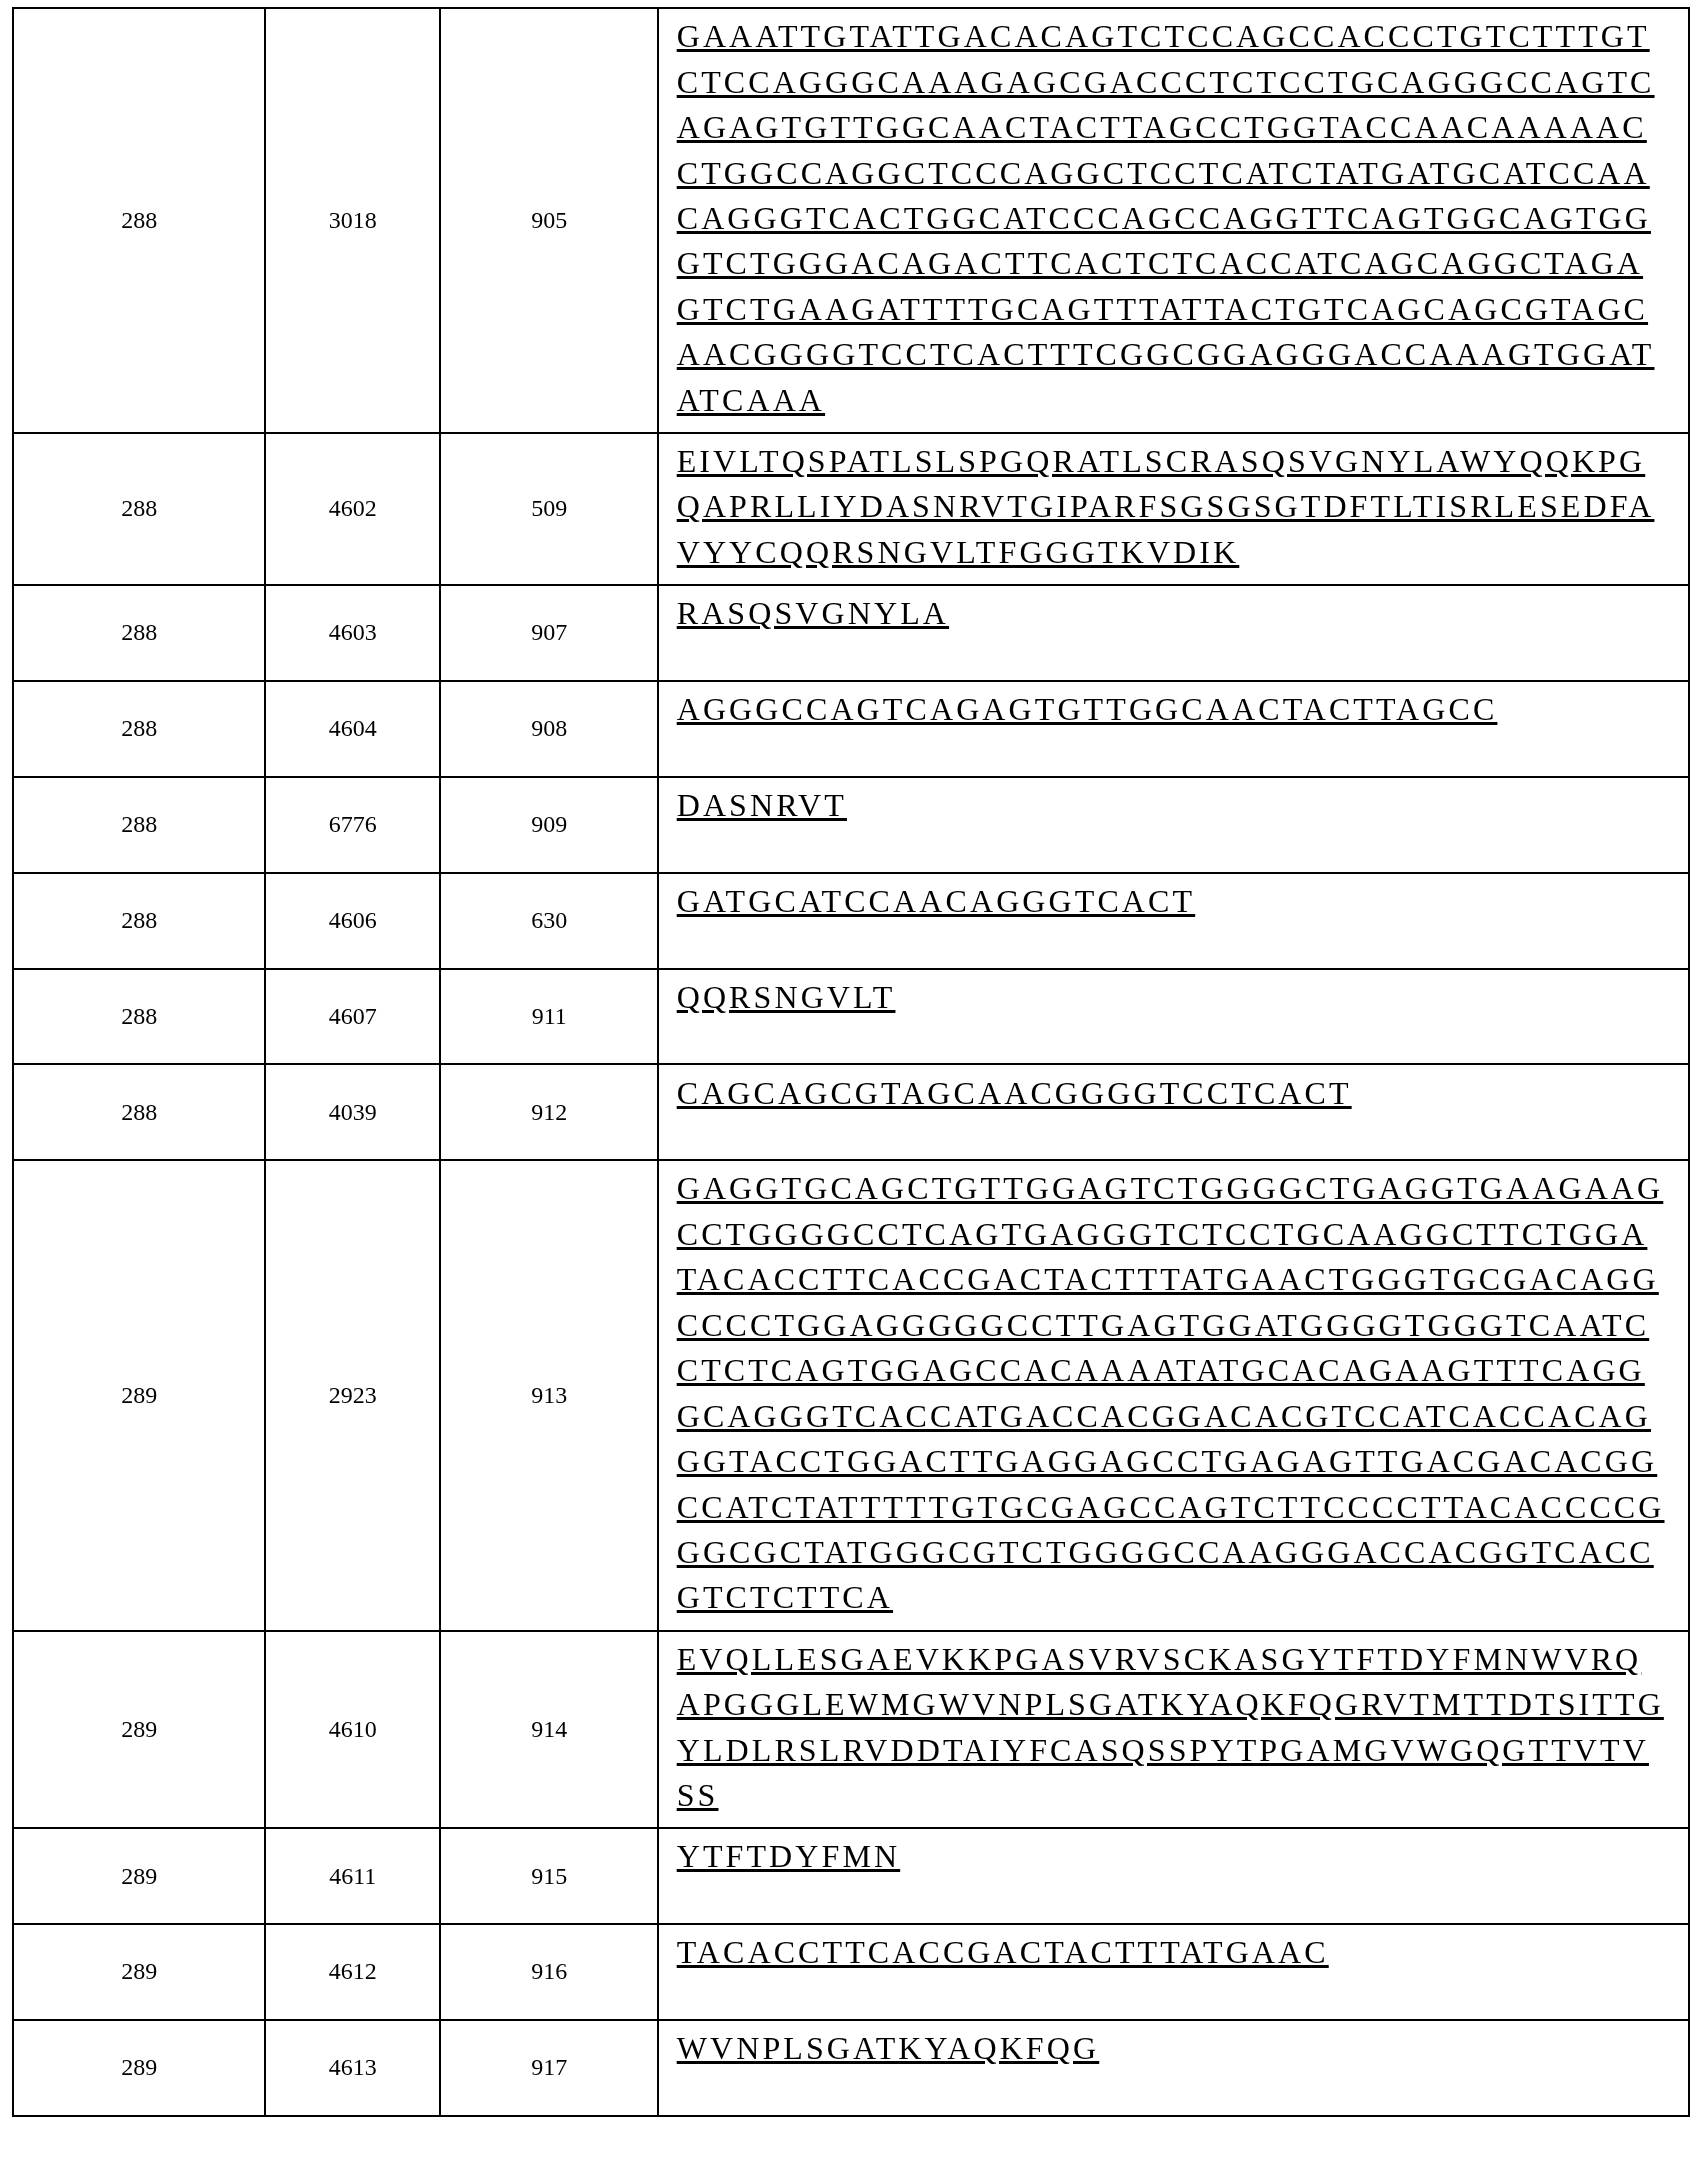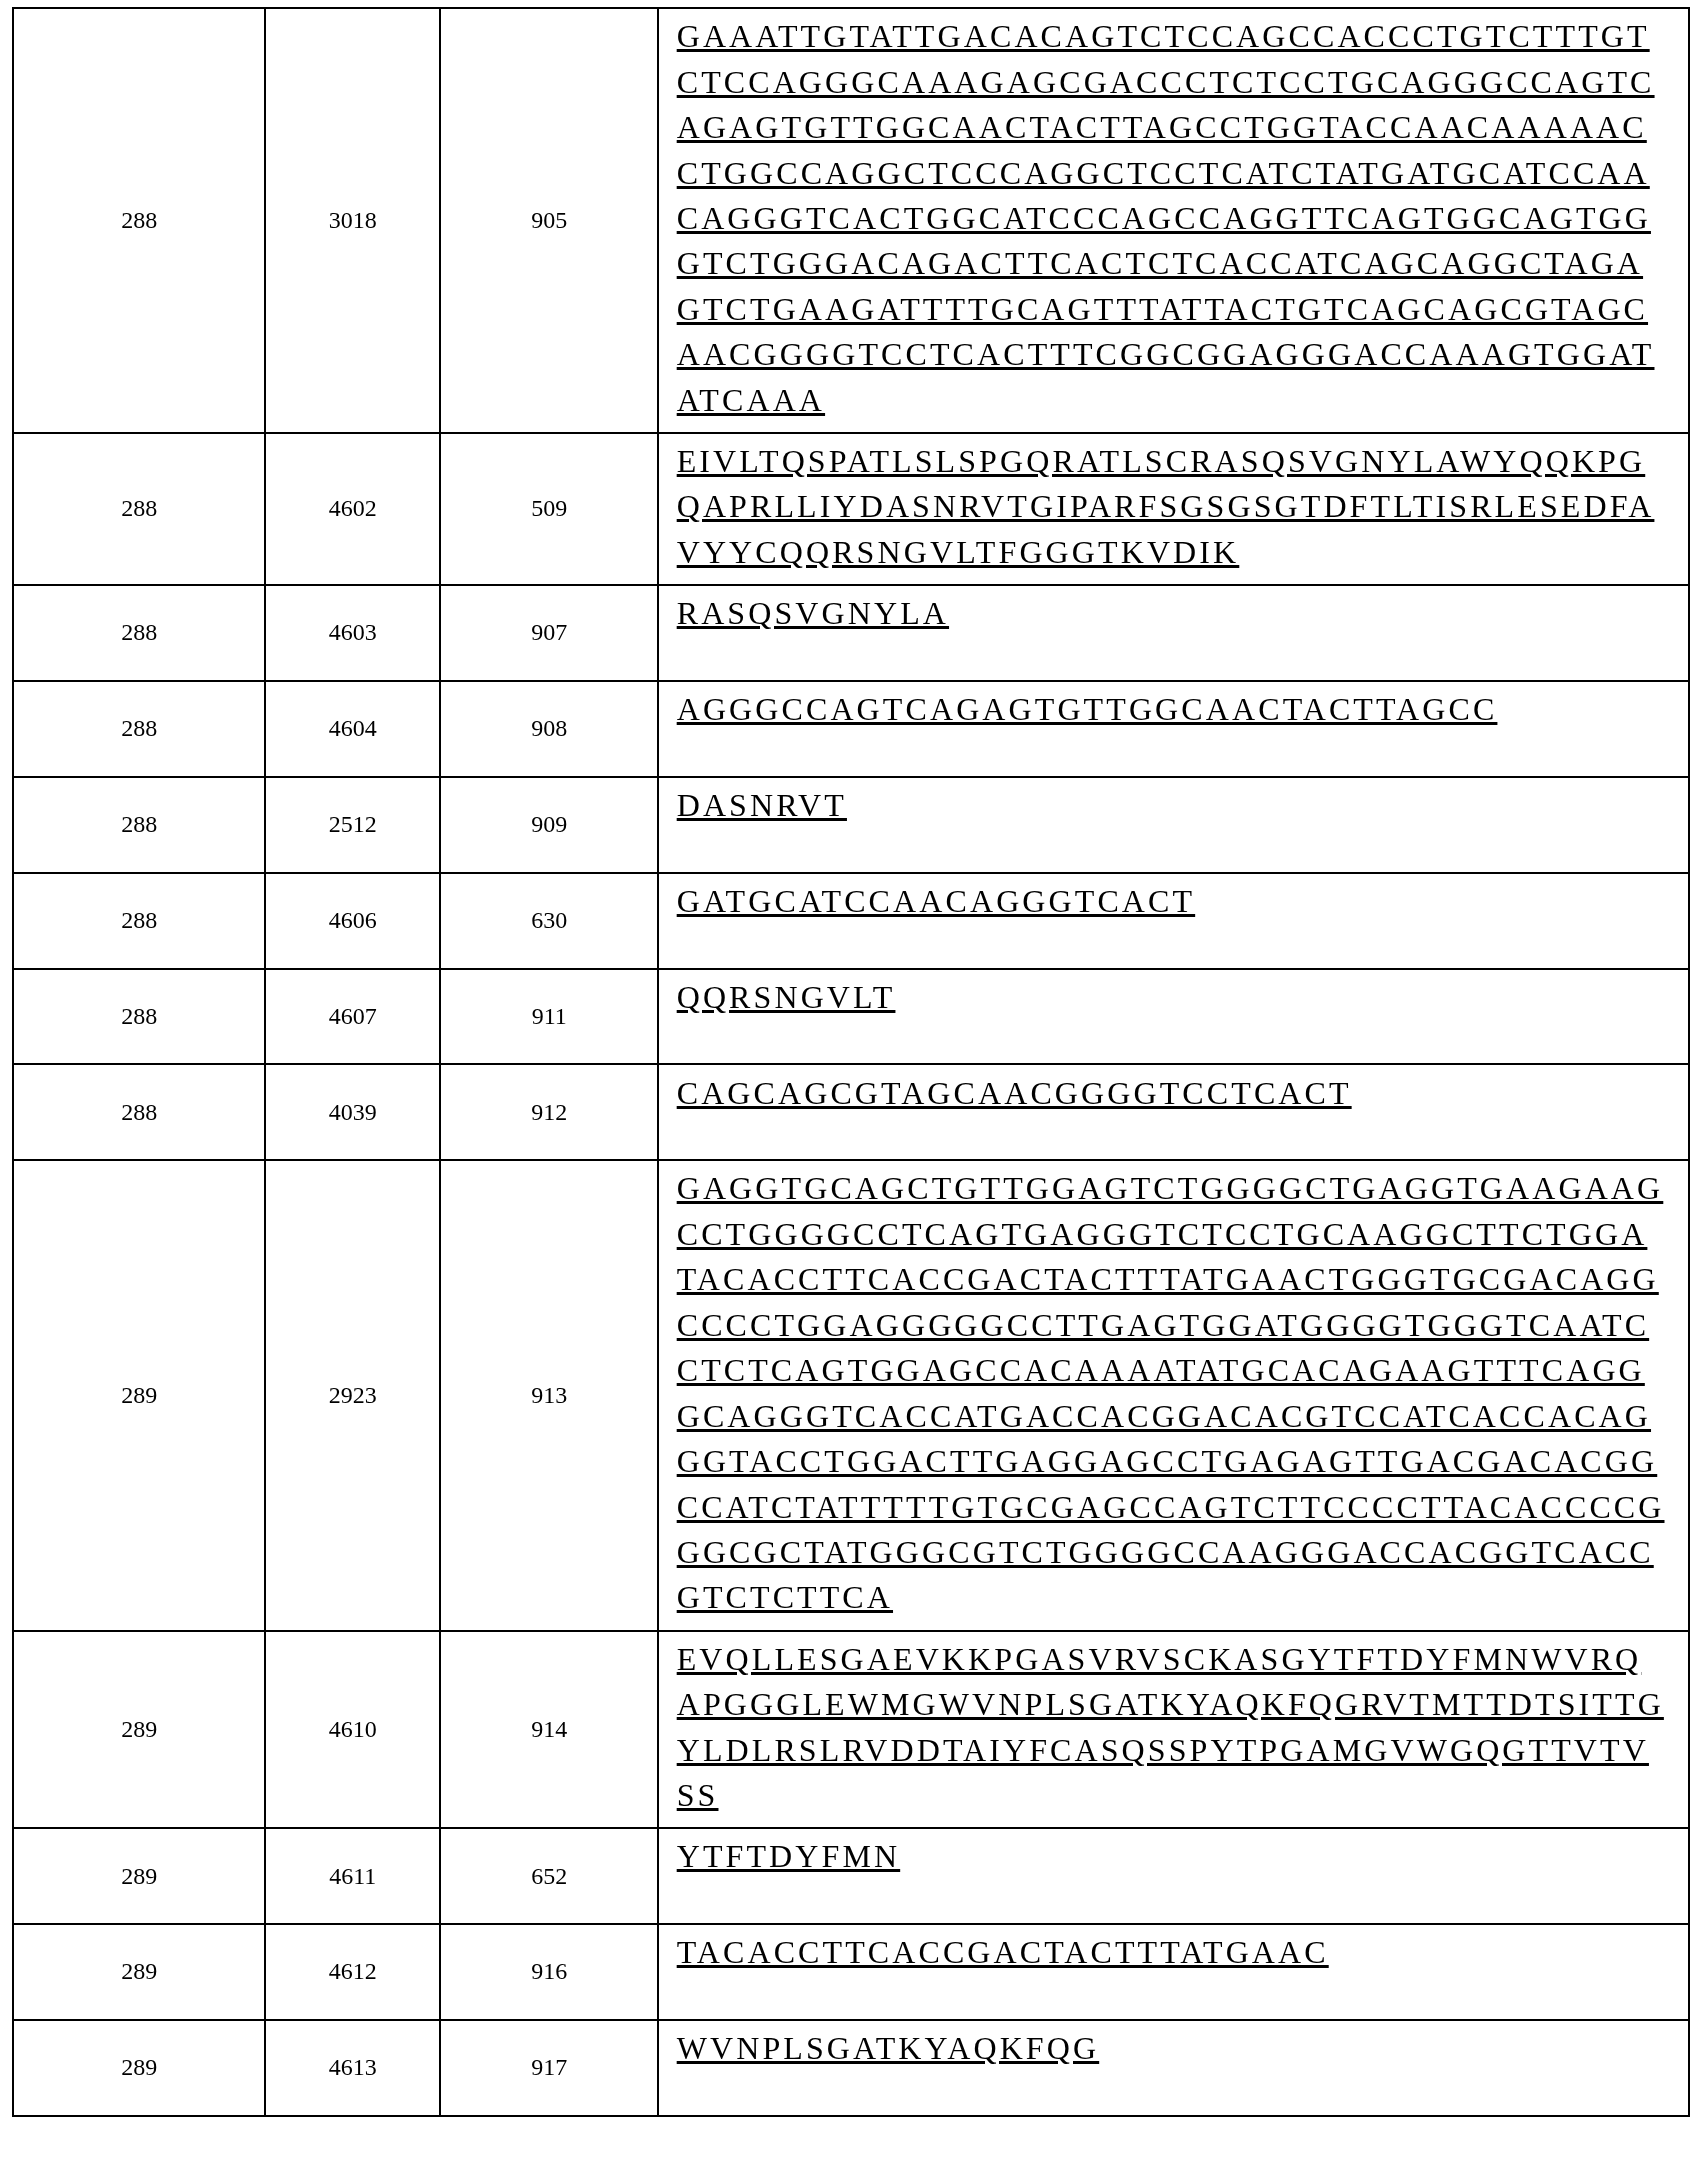--- a/index.html
+++ b/index.html
@@ -87,21 +87,21 @@
       <tr>
         <td class="num">288</td>
         <td class="num">4604</td>
         <td class="num">908</td>
         <td class="seq">
             <div class="seq-inner">AGGGCCAGTCAGAGTGTTGGCAACTACTTAGCC</div>
           </td>
       </tr>
       <tr>
         <td class="num">288</td>
-        <td class="num">2512</td>
+        <td class="num">6776</td>
         <td class="num">909</td>
         <td class="seq">
             <div class="seq-inner">DASNRVT</div>
           </td>
       </tr>
       <tr>
         <td class="num">288</td>
         <td class="num">4606</td>
         <td class="num">630</td>
         <td class="seq">
@@ -136,21 +136,21 @@
         <td class="num">289</td>
         <td class="num">4610</td>
         <td class="num">914</td>
         <td class="seq">
             <div class="seq-inner">EVQLLESGAEVKKPGASVRVSCKASGYTFTDYFMNWVRQAPGGGLEWMGWVNPLSGATKYAQKFQGRVTMTTDTSITTGYLDLRSLRVDDTAIYFCASQSSPYTPGAMGVWGQGTTVTVSS</div>
           </td>
       </tr>
       <tr>
         <td class="num">289</td>
         <td class="num">4611</td>
-        <td class="num">652</td>
+        <td class="num">915</td>
         <td class="seq">
             <div class="seq-inner">YTFTDYFMN</div>
           </td>
       </tr>
       <tr>
         <td class="num">289</td>
         <td class="num">4612</td>
         <td class="num">916</td>
         <td class="seq">
             <div class="seq-inner">TACACCTTCACCGACTACTTTATGAAC</div>

